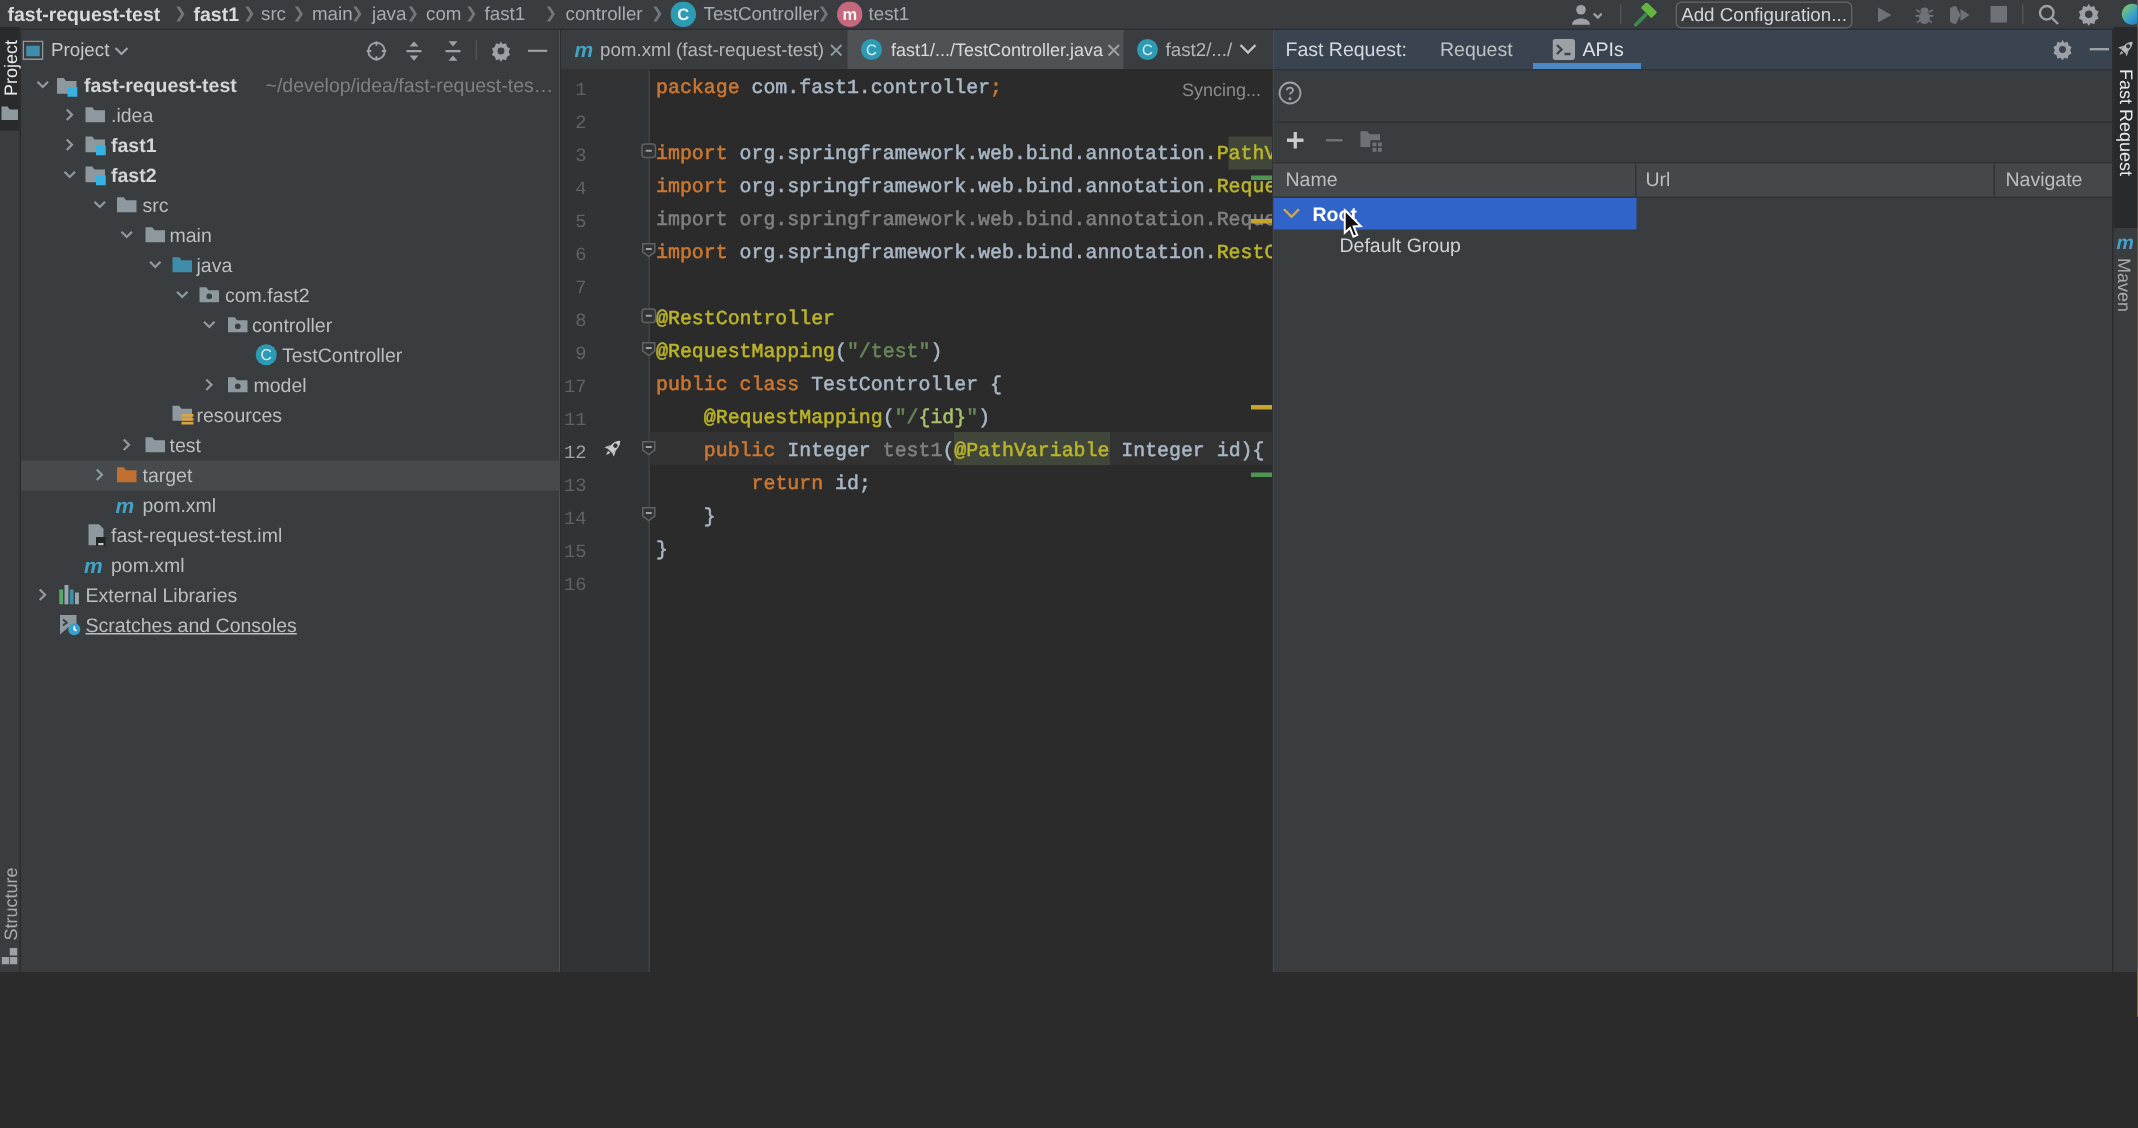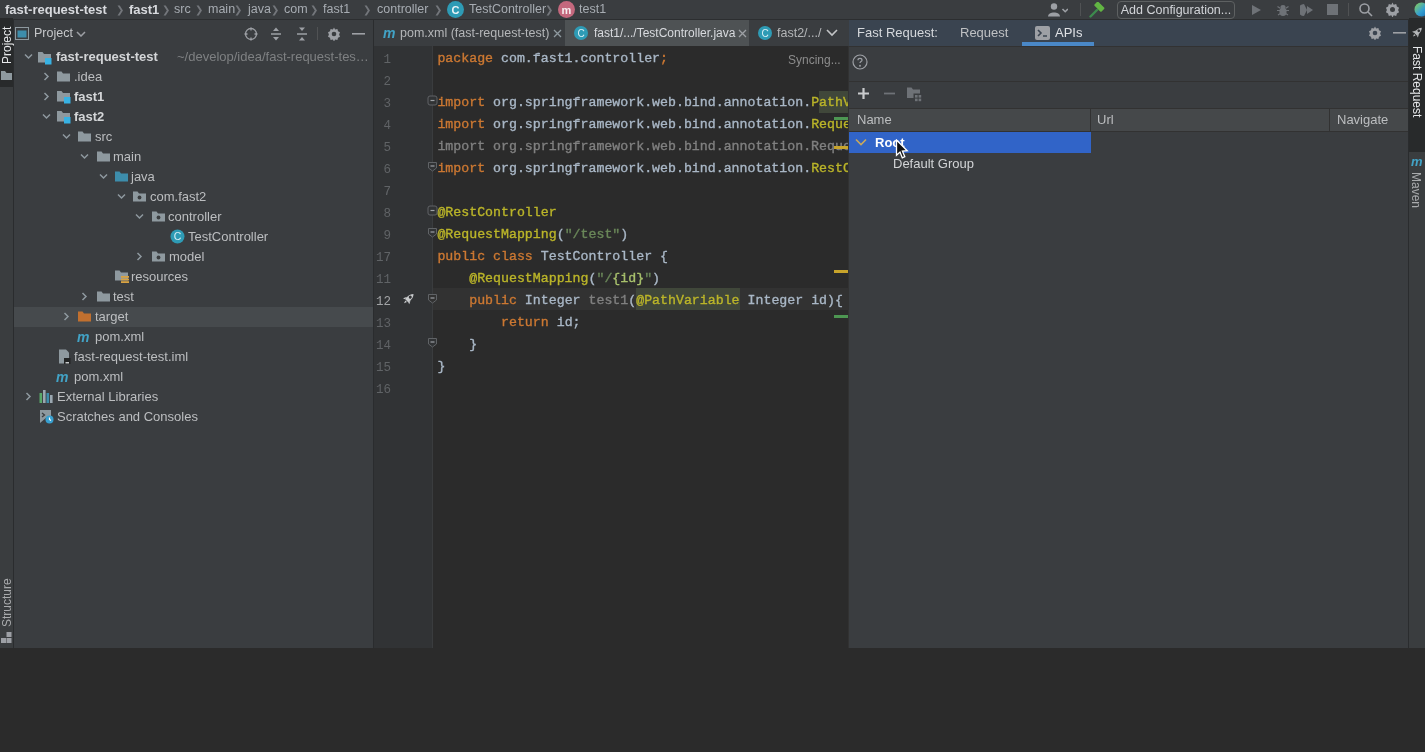--- a/index.html
+++ b/index.html
@@ -337,21 +337,21 @@
         </svg>
       <span class="tlabel" style="left:43px;">External Libraries</span>
     </div>
     <div class="trow" style="top:387px;">
       <svg class="ticon" style="left:25px;" width="15" height="15">
           <path d="M1 1 h11 v7 h-4 l-7 6 z" fill="#8e999f"></path>
           <path d="M3 4 l2.5 2 -2.5 2" fill="none" stroke="#3b3e40" stroke-width="1.3"></path>
           <circle cx="10.5" cy="10.5" r="4" fill="#38a0d0"></circle>
           <path d="M10.5 8.5 v2 l1.5 1" stroke="#fff" stroke-width="1.2" fill="none"></path>
         </svg>
-      <span class="tlabel" style="left:43px;">Scratches and Consoles</span>
+      <span class="tlabel" style="left:43px;text-decoration:underline;">Scratches and Consoles</span>
     </div>
   </div>
 
   <div class="abs" id="tabs">
     <span class="abs" style="left:9px;top:0;height:26px;line-height:26px;font-weight:bold;font-style:italic;color:#42a3c6;font-size:14px;">m</span>
     <span class="abs" style="left:26px;top:0;height:26px;line-height:26px;color:#b4b6b8;font-size:12.5px;">pom.xml (fast-request-test)</span>
     <svg class="abs" style="left:179px;top:9px;" width="9" height="9">
         <path d="M1 1 L8 8 M8 1 L1 8" stroke="#8e999f" stroke-width="1.3"></path>
       </svg>
     <div class="abs" style="left:191px;top:0;width:184px;height:26px;background:#4e5254;"></div>

